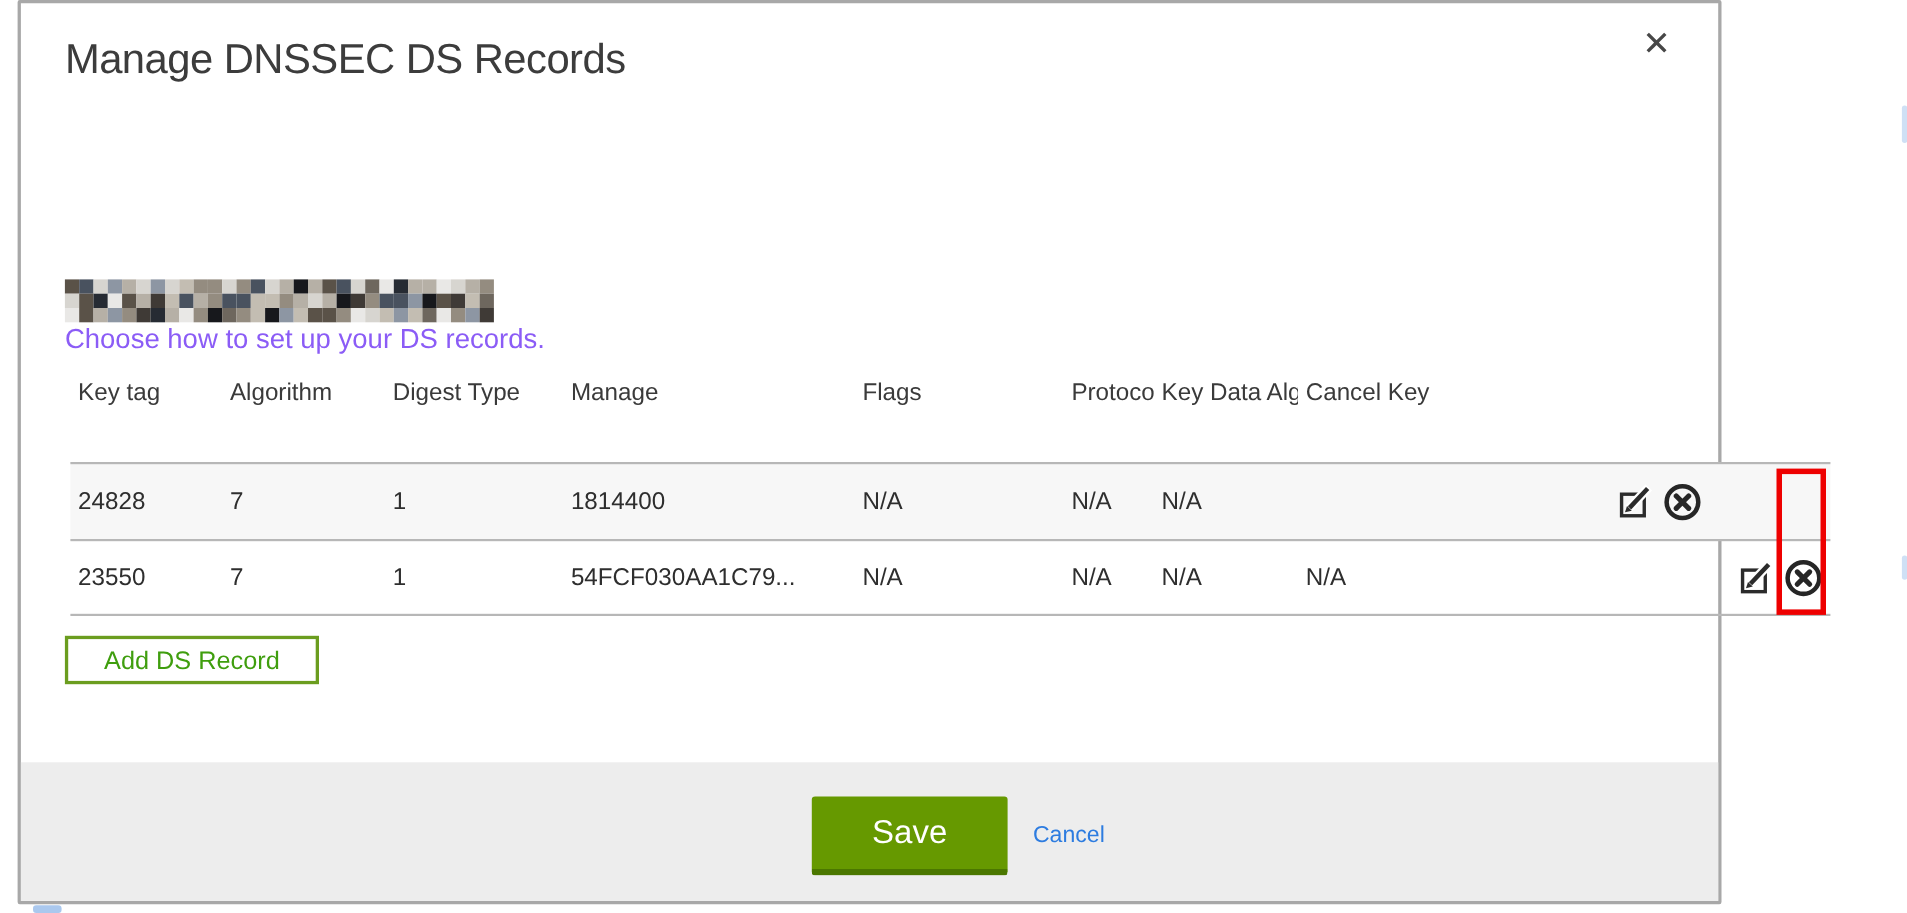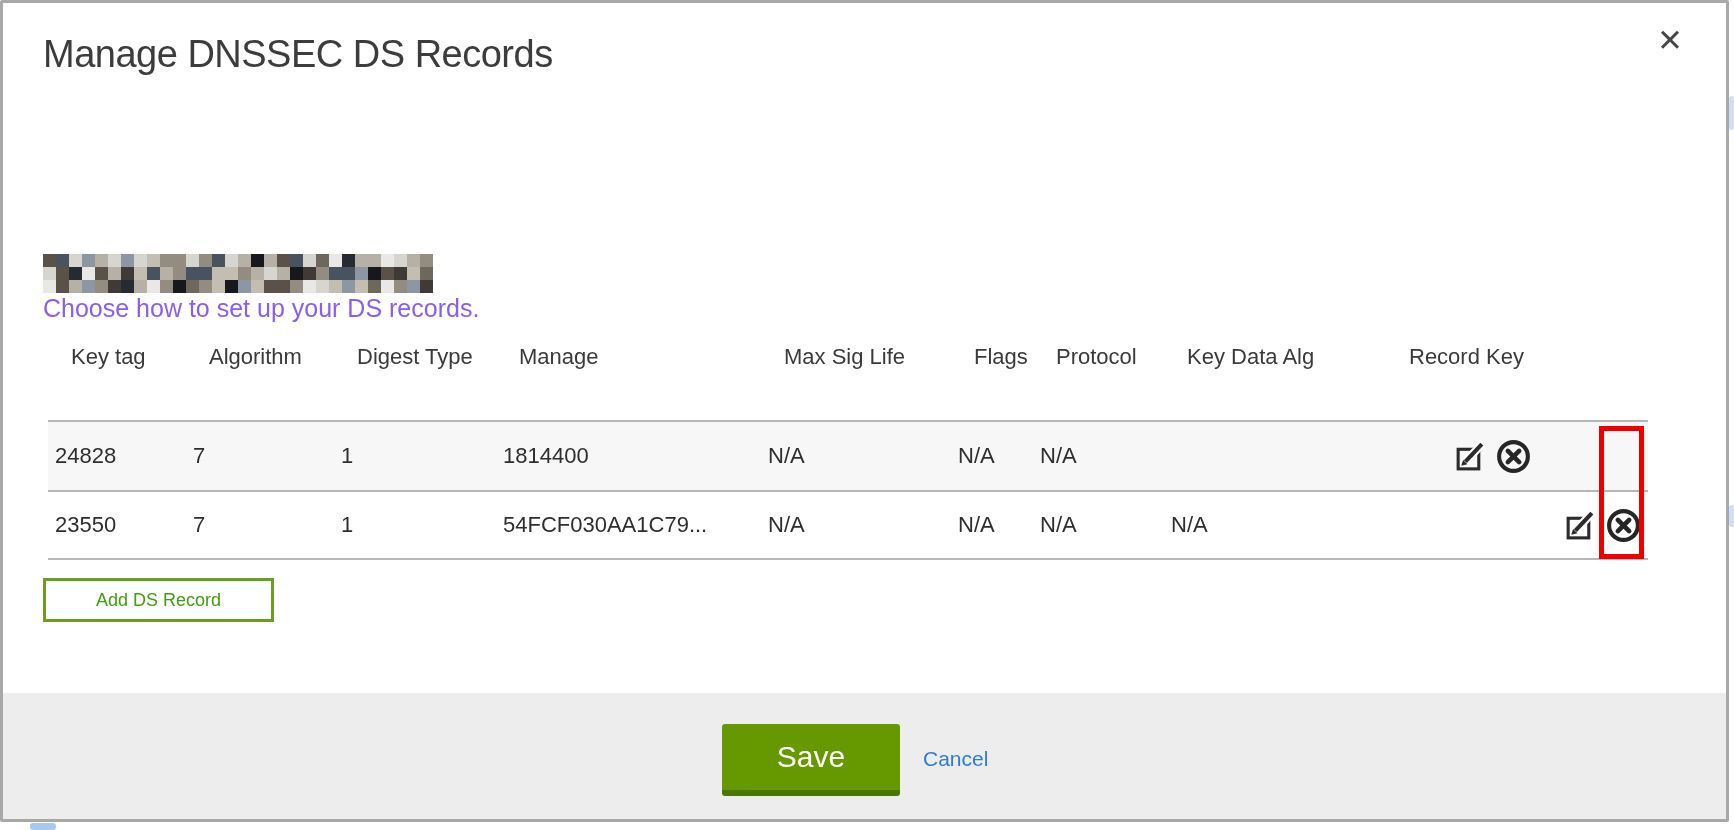--- a/index.html
+++ b/index.html
@@ -1,20 +1,20 @@
 <!DOCTYPE html>
 <html><head>
 <meta charset="utf-8">
 <style>
   * { margin: 0; padding: 0; box-sizing: border-box; }
   html, body { background: #ffffff; width: 1734px; height: 830px; overflow: hidden;
     font-family: "Liberation Sans", "DejaVu Sans", sans-serif; }
 
   .modal {
-    position: absolute; left: 0; top: 0; width: 1729px; height: 822px;
+    position: absolute; left: 16px; top: 0; width: 1549px; height: 822px;
     background: #ffffff; border: 3px solid #a8a8a8; border-radius: 2px;
   }
 
   .page-artifact { position: absolute; background: #aac8ee; border-radius: 3px; }
   #artifact-bottom { left: 30px; top: 823px; width: 26px; height: 7px; }
   #artifact-right1 { left: 1729px; top: 96px;  width: 5px; height: 34px; background:#cfe0f5; }
   #artifact-right2 { left: 1729px; top: 505px; width: 5px; height: 22px; background:#cfe0f5; }
 
   .title {
     position: absolute; left: 40px; top: 30px;
@@ -41,37 +41,37 @@
   .ds-table {
     position: absolute; left: 45px; top: 335px; width: 1600px;
     font-size: 22px; color: #2e2e2e;
   }
   .t-row {
     display: grid;
     grid-template-columns: 138px 148px 162px 265px 190px 82px 131px 222px 1fr 110px;
   }
   .t-row > div { padding-left: 7px; overflow: hidden; white-space: nowrap; }
   .thead { height: 82px; align-items: start; color: #3a3a3a; }
-  .thead > div { padding-top: 6px; margin-left: 16px; }
+  .thead > div { padding-top: 6px; }
   .t-body-row { height: 70px; align-items: center; border-top: 2px solid #b7b7b7; }
   .t-body-row > div { display: flex; align-items: center; height: 100%; }
   .t-body-row.odd { background: #f7f7f7; }
   .t-body-row.last { border-bottom: 2px solid #b7b7b7; }
   .actions-cell { justify-content: flex-end; padding-right: 6px !important; gap: 9px; }
   .icon-btn { background: none; border: none; padding: 0; cursor: pointer; display: flex; align-items: center; }
 
   .red-box {
     position: absolute; left: 1551px; top: 88px; width: 45px; height: 133px;
     border: 5px solid #ee0000; pointer-events: none;
   }
 
   .add-btn {
     position: absolute; left: 40px; top: 575px; width: 231px; height: 44px;
     background: #ffffff; border: 3px solid #6b9d1f; color: #3f9e0e;
-    font-size: 18px; cursor: pointer; font-family: inherit;
+    font-size: 23px; cursor: pointer; font-family: inherit;
   }
 
   .footer {
     position: absolute; left: 0; bottom: 0; width: 100%; height: 126px;
     background: #ededed;
   }
   .save-btn {
     position: absolute; left: 719px; top: 31px; width: 178px; height: 72px;
     background: #669900; border: none; border-bottom: 6px solid #4b7700;
     border-radius: 3px; color: #ffffff; font-size: 30px; cursor: pointer;
@@ -185,25 +185,24 @@
     </div>
 
   <div class="instruction">Choose how to set up your DS records.</div>
 
   <div class="ds-table">
     <div class="t-row thead">
       <div>Key tag</div>
       <div>Algorithm</div>
       <div>Digest Type</div>
       <div>Manage</div>
-      <div>Max Sig Life</div>
       <div>Flags</div>
       <div>Protocol</div>
       <div>Key Data Alg</div>
-      <div>Record Key</div>
+      <div>Cancel Key</div>
       <div></div>
     </div>
 
     <div class="t-row t-body-row odd">
       <div>24828</div>
       <div>7</div>
       <div>1</div>
       <div>1814400</div>
       <div>N/A</div>
       <div>N/A</div>

